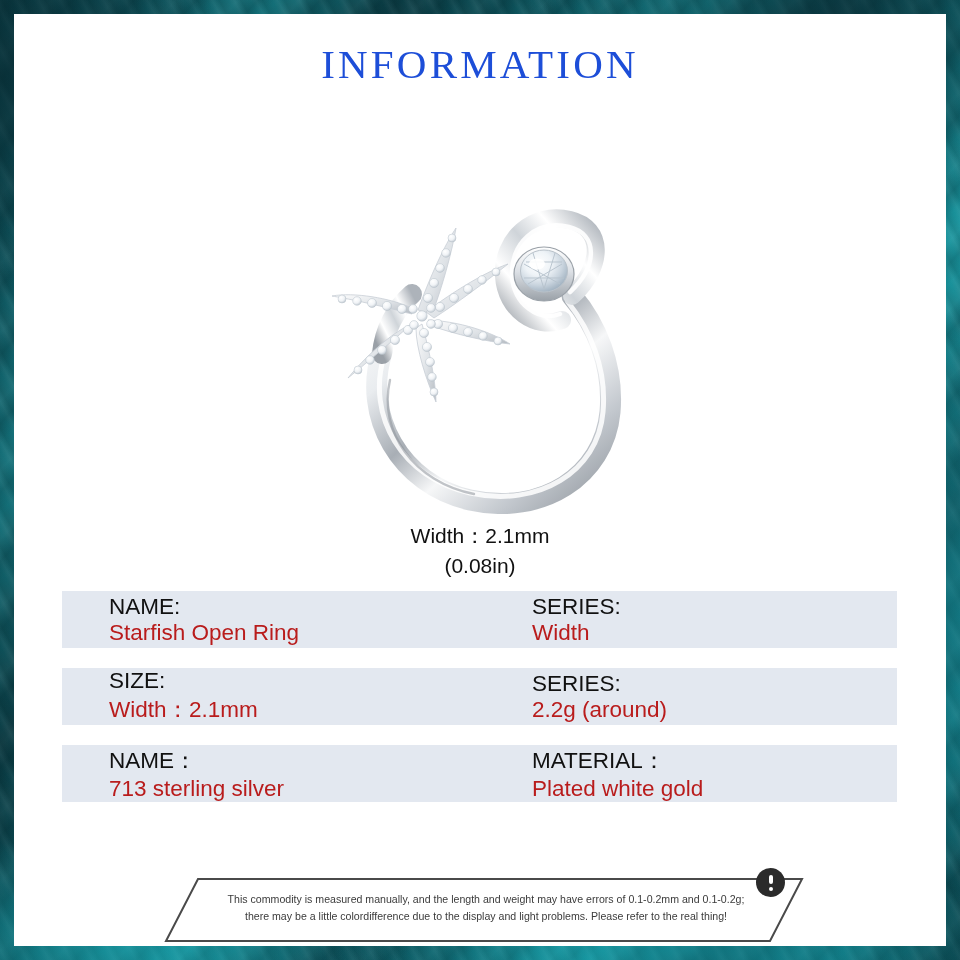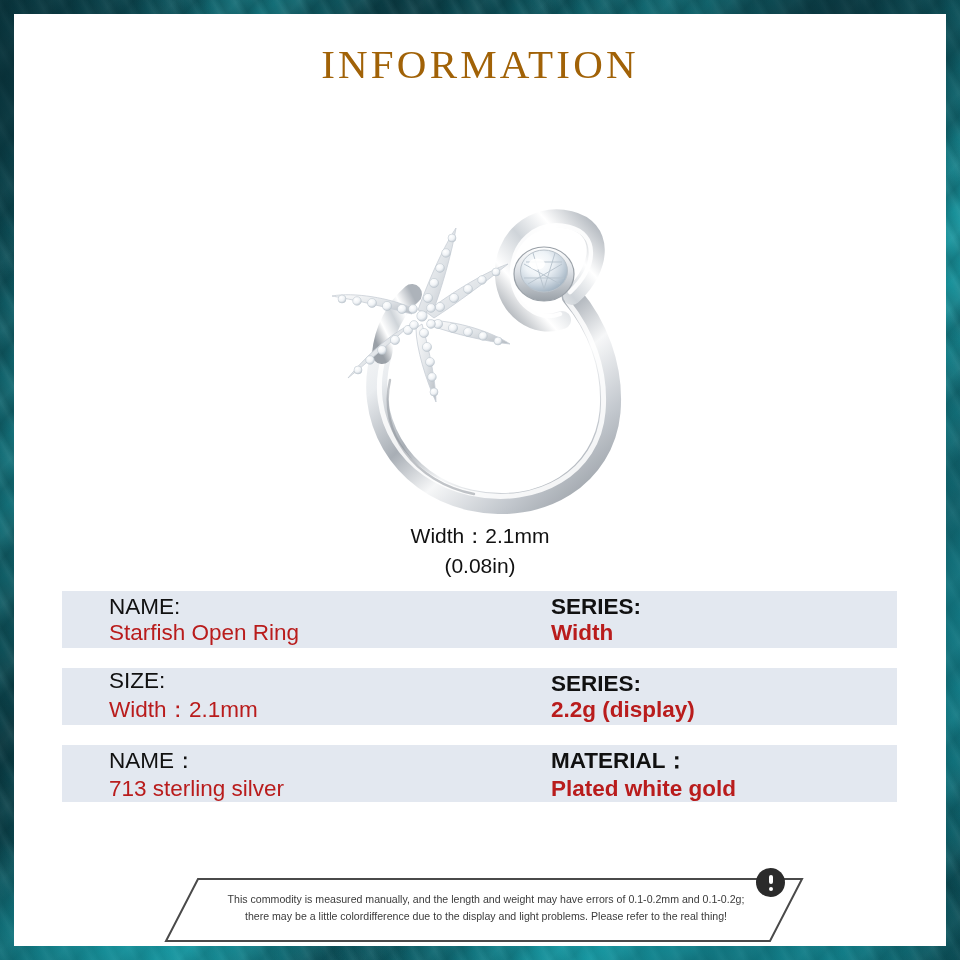--- a/index.html
+++ b/index.html
@@ -78,21 +78,21 @@
     position: absolute;
     left: 0;
     top: 26px;
     width: 932px;
     text-align: center;
   }
   #page-title {
     font-family: "Liberation Serif", serif;
     font-size: 41px;
     letter-spacing: 3.2px;
-    color: #a16207;
+    color: #1d4ed8;
     white-space: nowrap;
   }
 
   
   #product-image {
     position: absolute;
     left: 290px;
     top: 170px;
     width: 360px;
     height: 330px;
@@ -126,21 +126,21 @@
     display: flex;
     align-items: center;
   }
   .spec-cell {
     display: flex;
     align-items: baseline;
     white-space: nowrap;
     flex-direction: column;
   }
   .spec-cell.left  { position: absolute; left: 34px; }
-  .spec-cell.right { position: absolute; left: 476px; font-weight: bold; }
+  .spec-cell.right { position: absolute; left: 457px; }
   .spec-label {
     font-size: 22.5px;
     color: #111111;
   }
   .spec-value {
     font-size: 22.5px;
     color: #b91c1c;
     margin-left: 13px;
   }
 
@@ -363,21 +363,21 @@
         </div>
       </div>
 
       <div class="spec-row">
         <div class="spec-cell left">
           <span class="spec-label">SIZE:</span>
           <span class="spec-value">Width：2.1mm</span>
         </div>
         <div class="spec-cell right">
           <span class="spec-label">SERIES:</span>
-          <span class="spec-value">2.2g (display)</span>
+          <span class="spec-value">2.2g (around)</span>
         </div>
       </div>
 
       <div class="spec-row">
         <div class="spec-cell left">
           <span class="spec-label">NAME：</span>
           <span class="spec-value">713 sterling silver</span>
         </div>
         <div class="spec-cell right">
           <span class="spec-label">MATERIAL：</span>

